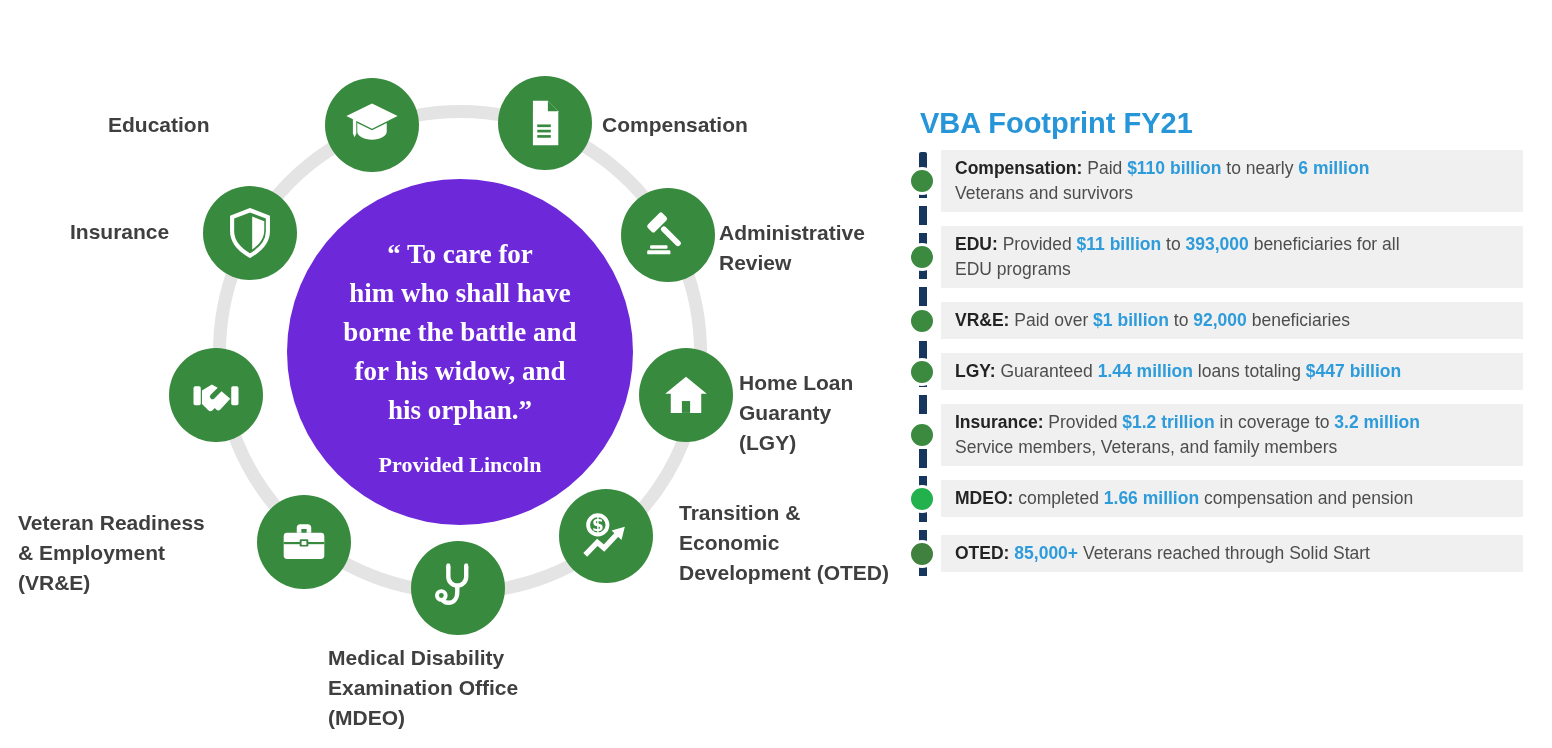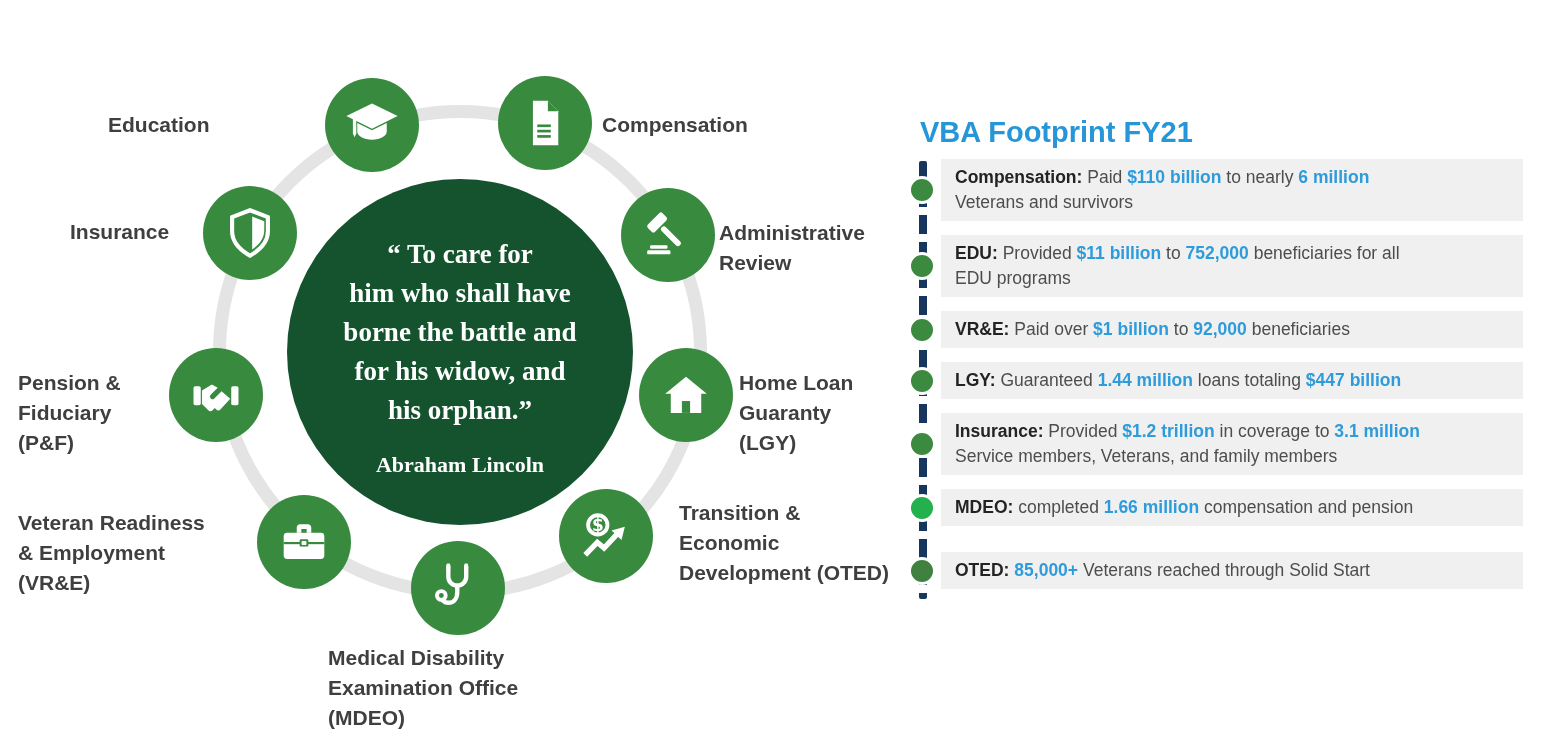--- a/index.html
+++ b/index.html
@@ -4,43 +4,43 @@
 <style>
   html,body{margin:0;padding:0;background:#fff;}
   .canvas{position:relative;width:1552px;height:748px;background:#ffffff;overflow:hidden;
           font-family:"Liberation Sans",sans-serif;}
 
   
   .diagram{position:absolute;left:0;top:0;width:910px;height:748px;}
   .ring{position:absolute;left:213px;top:105px;width:494px;height:494px;border:13px solid #E4E4E4;
         border-radius:50%;box-sizing:border-box;}
   .center-circle{position:absolute;left:287px;top:179px;width:346px;height:346px;border-radius:50%;
-        background:#14532d;color:#fff;text-align:center;box-sizing:border-box;padding-top:56px;}
+        background:#6d28d9;color:#fff;text-align:center;box-sizing:border-box;padding-top:56px;}
   .quote{font-family:"Liberation Serif",serif;font-weight:bold;font-size:27px;line-height:39px;
         white-space:pre-line;}
   .author{font-family:"Liberation Serif",serif;font-weight:bold;font-size:22px;margin-top:22px;}
 
   .node{position:absolute;width:94px;height:94px;border-radius:50%;background:#388A3E;
         display:flex;align-items:center;justify-content:center;}
   .node svg{width:58px;height:58px;display:block;}
 
   .node-label{position:absolute;font-weight:bold;font-size:21px;line-height:30px;color:#3F3F3F;
         white-space:pre-line;}
   .lbl-right{text-align:left;}
   .lbl-center{text-align:left;}
 
   
   .panel{position:absolute;left:905px;top:100px;width:618px;}
-  .panel-title{margin:16px 0 10px 15px;font-size:29px;font-weight:bold;color:#2796D8;}
+  .panel-title{margin:7px 0 10px 15px;font-size:29px;font-weight:bold;color:#2796D8;}
   .timeline{position:relative;}
   .spine{position:absolute;left:14px;top:2px;bottom:-10px;width:8px;border-radius:2px;
         background:repeating-linear-gradient(180deg,#17365D 0 19px,rgba(0,0,0,0) 19px 27px);}
   .rows{display:flex;flex-direction:column;gap:14px;margin-left:36px;}
   .row{position:relative;background:#F0F0F0;padding:6px 14px;font-size:17.5px;line-height:25px;}
-  .row-oted{margin-top:12px;}
+  .row-oted{margin-top:4px;}
   .row-text{white-space:pre-wrap;}
   .dot{position:absolute;left:-33px;top:50%;transform:translateY(-50%);width:22px;height:22px;
         border-radius:50%;border:3px solid #ffffff;background:#3C8A40;box-sizing:content-box;}
   .seg-label{font-weight:bold;color:#232323;}
   .seg-plain{color:#4D4D4D;}
   .seg-hl{color:#2E9BDB;font-weight:bold;}
 </style>
 </head>
 <body>
 
@@ -48,21 +48,21 @@
 
   <div class="diagram">
     <div class="ring"></div>
 
     <div class="center-circle">
       <div class="quote">“ To care for
 him who shall have
 borne the battle and
 for his widow, and
 his orphan.”</div>
-      <div class="author">Abraham Lincoln</div>
+      <div class="author">Provided Lincoln</div>
     </div>
 
     <div class="node" style="left:325px;top:78px">
       <svg viewBox="0 0 24 24" fill="#fff">
         <path d="M12 3.1 1.4 8.3 12 13.5 22.6 8.3Z"></path>
         <path d="M5.9 11.2v3.5c0 1.9 2.7 3.4 6.1 3.4s6.1-1.5 6.1-3.4v-3.5L12 14.2Z"></path>
         <path d="M4.1 9.5h1.4v6l-.7 1.6-.7-1.6Z"></path>
       </svg>
     </div>
     <div class="node-label lbl-right" style="left:108px;top:110px;width:210px">Education</div>
@@ -97,23 +97,20 @@
     <div class="node-label" style="left:719px;top:218px;width:190px">Administrative
 Review</div>
 
     <div class="node" style="left:169px;top:348px">
       <svg viewBox="0 0 24 24" fill="#fff">
         <rect x="2.7" y="8.4" width="3" height="7.8" rx="0.7"></rect>
         <rect x="18.3" y="8.4" width="3" height="7.8" rx="0.7"></rect>
         <path d="M6.2 10.1 10.3 7.7l2.4 1.3-2.9 2.9a1.05 1.05 0 0 0 1.5 1.5l3-3 3.6 3.2-4.1 4.4c-.5.5-1.2.5-1.7 0l-.6-.6-.9.9c-.5.5-1.3.5-1.8 0l-.7-.7-1.9-1.9Z"></path>
       </svg>
     </div>
-    <div class="node-label lbl-right" style="left:18px;top:368px;width:140px">Pension &amp;
-Fiduciary
-(P&amp;F)</div>
 
     <div class="node" style="left:639px;top:348px">
       <svg viewBox="0 0 24 24">
         <path d="M12 4.4 3.4 11.5h2.3v7.9h12.6v-7.9h2.3Z" fill="#fff"></path>
         <rect x="10.3" y="14.5" width="3.4" height="4.9" fill="#388A3E"></rect>
       </svg>
     </div>
     <div class="node-label" style="left:739px;top:368px;width:175px">Home Loan
 Guaranty
 (LGY)</div>
@@ -164,33 +161,33 @@
     <h1 class="panel-title">VBA Footprint FY21</h1>
     <div class="timeline">
       <div class="spine"></div>
       <div class="rows">
         <div class="row">
           <span class="dot" style="background: rgb(60, 138, 64);"></span>
           <span class="row-text"><span class="seg-label">Compensation:</span><span class="seg-plain"> Paid </span><span class="seg-hl">$110 billion</span><span class="seg-plain"> to nearly </span><span class="seg-hl">6 million</span><br><span class="seg-plain">Veterans and survivors</span></span>
         </div>
         <div class="row">
           <span class="dot" style="background: rgb(60, 138, 64);"></span>
-          <span class="row-text"><span class="seg-label">EDU:</span><span class="seg-plain"> Provided </span><span class="seg-hl">$11 billion</span><span class="seg-plain"> to </span><span class="seg-hl">752,000</span><span class="seg-plain"> beneficiaries for all</span><br><span class="seg-plain">EDU programs</span></span>
+          <span class="row-text"><span class="seg-label">EDU:</span><span class="seg-plain"> Provided </span><span class="seg-hl">$11 billion</span><span class="seg-plain"> to </span><span class="seg-hl">393,000</span><span class="seg-plain"> beneficiaries for all</span><br><span class="seg-plain">EDU programs</span></span>
         </div>
         <div class="row">
           <span class="dot" style="background: rgb(60, 138, 64);"></span>
           <span class="row-text"><span class="seg-label">VR&amp;E:</span><span class="seg-plain"> Paid over </span><span class="seg-hl">$1 billion</span><span class="seg-plain"> to </span><span class="seg-hl">92,000</span><span class="seg-plain"> beneficiaries</span></span>
         </div>
         <div class="row">
           <span class="dot" style="background: rgb(60, 138, 64);"></span>
           <span class="row-text"><span class="seg-label">LGY:</span><span class="seg-plain"> Guaranteed </span><span class="seg-hl">1.44 million</span><span class="seg-plain"> loans totaling </span><span class="seg-hl">$447 billion</span></span>
         </div>
         <div class="row">
           <span class="dot" style="background: rgb(60, 138, 64);"></span>
-          <span class="row-text"><span class="seg-label">Insurance:</span><span class="seg-plain"> Provided </span><span class="seg-hl">$1.2 trillion</span><span class="seg-plain"> in coverage to </span><span class="seg-hl">3.1 million</span><br><span class="seg-plain">Service members, Veterans, and family members</span></span>
+          <span class="row-text"><span class="seg-label">Insurance:</span><span class="seg-plain"> Provided </span><span class="seg-hl">$1.2 trillion</span><span class="seg-plain"> in coverage to </span><span class="seg-hl">3.2 million</span><br><span class="seg-plain">Service members, Veterans, and family members</span></span>
         </div>
         <div class="row">
           <span class="dot" style="background: rgb(35, 177, 77);"></span>
           <span class="row-text"><span class="seg-label">MDEO:</span><span class="seg-plain"> completed </span><span class="seg-hl">1.66 million</span><span class="seg-plain"> compensation and pension</span><br></span>
         </div>
         <div class="row row-oted">
           <span class="dot" style="background: rgb(65, 129, 63);"></span>
           <span class="row-text"><span class="seg-label">OTED:</span><span class="seg-plain"> </span><span class="seg-hl">85,000+</span><span class="seg-plain"> Veterans reached through Solid Start</span></span>
         </div>
       </div>

